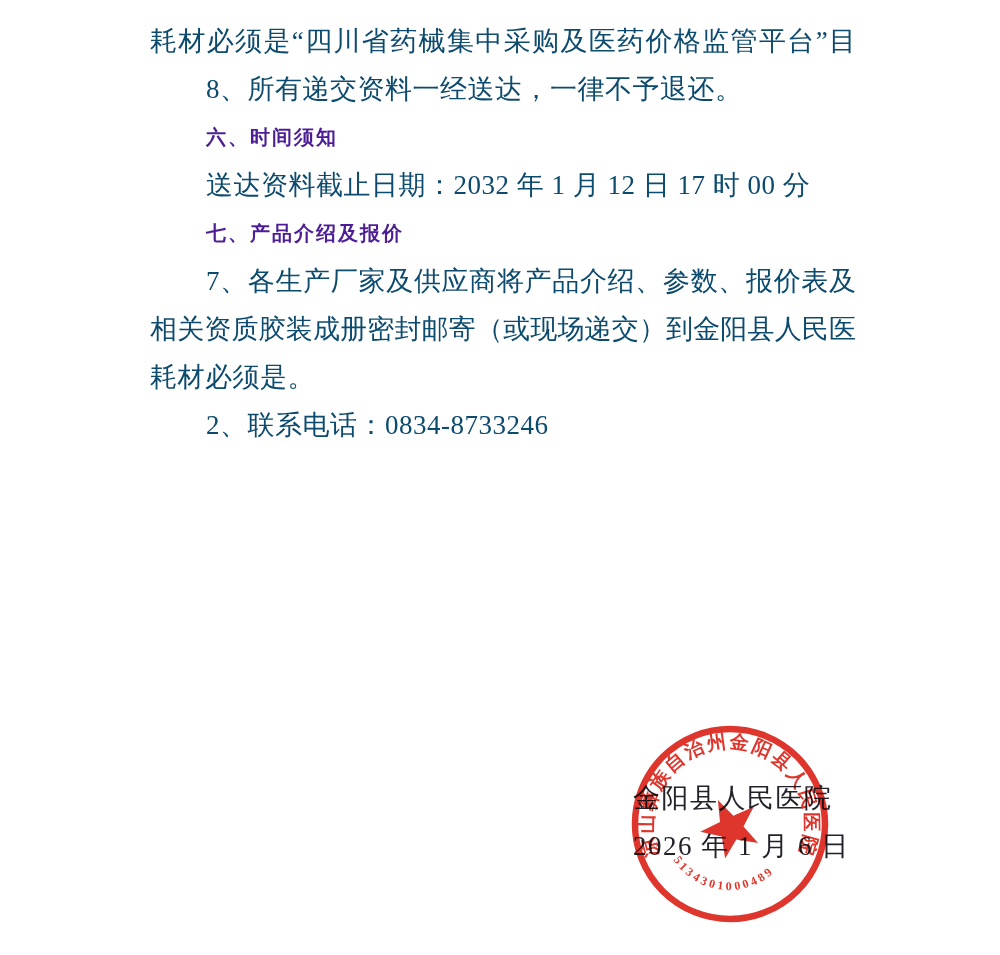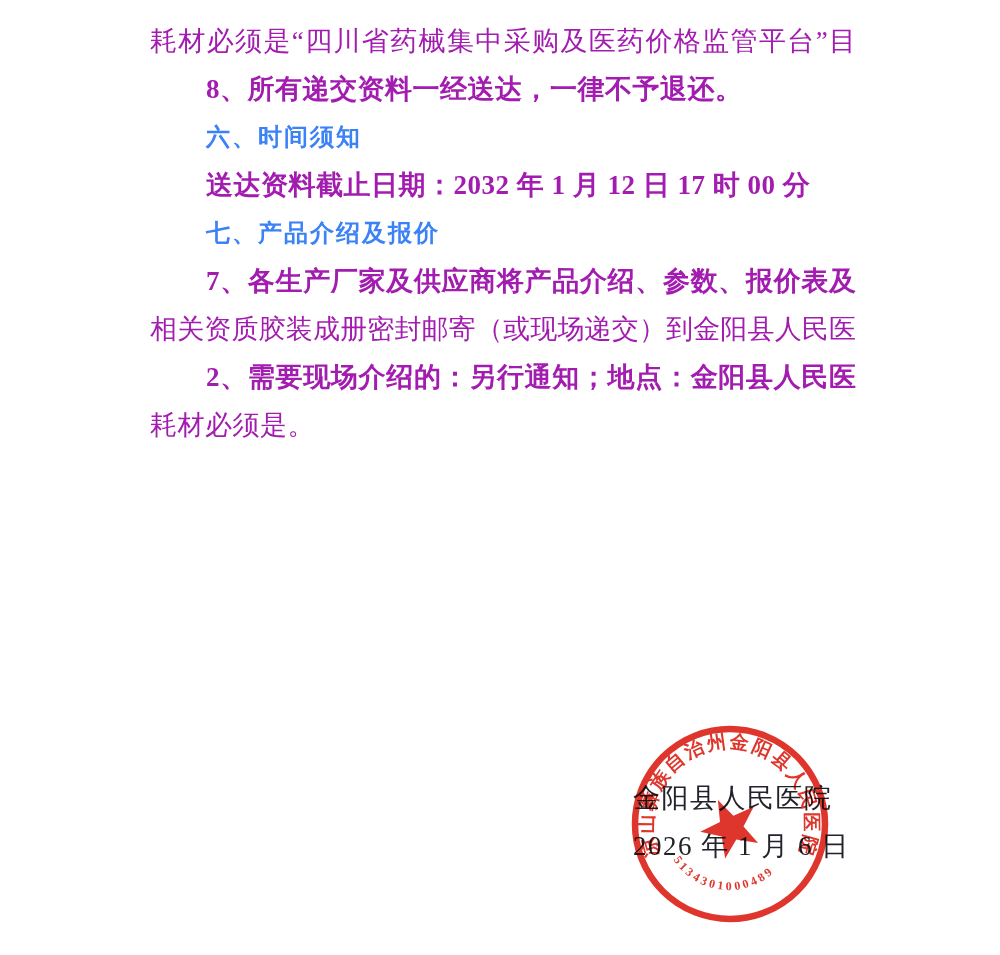--- a/index.html
+++ b/index.html
@@ -17,36 +17,36 @@
     left: 150px;
     top: 17px;
     width: 706px;
   }
   .doc-line {
     height: 48px;
     line-height: 48px;
     font-size: 27px;
     letter-spacing: 0.5px;
     white-space: nowrap;
-    color: #a21caf;
+    color: #0c4a6e;
   }
-  .doc-line.indent { padding-left: 56px; font-weight: bold; }
+  .doc-line.indent { padding-left: 56px; }
   .doc-line.justify {
     white-space: normal;
     text-align: justify;
     text-align-last: justify;
     text-justify: inter-character;
     letter-spacing: 0;
   }
   .doc-line.heading {
     font-family: "Liberation Sans", "DejaVu Sans", sans-serif;
     font-weight: bold;
-    font-size: 24px;
+    font-size: 20px;
     letter-spacing: 2px;
-    color: #3b82f6;
+    color: #4c1d95;
   }
   .signature {
     position: absolute;
     left: 633px;
     top: 0;
     width: 320px;
   }
   .sig-line {
     position: absolute;
     left: 0;
@@ -78,22 +78,22 @@
 <div class="screen">
 
   <div class="doc-body">
       <div class="doc-line justify">耗材必须是“四川省药械集中采购及医药价格监管平台”目</div>
       <div class="doc-line indent">8、所有递交资料一经送达，一律不予退还。</div>
       <div class="doc-line heading indent">六、时间须知</div>
       <div class="doc-line indent">送达资料截止日期：2032 年 1 月 12 日 17 时 00 分</div>
       <div class="doc-line heading indent">七、产品介绍及报价</div>
       <div class="doc-line indent justify">7、各生产厂家及供应商将产品介绍、参数、报价表及</div>
       <div class="doc-line justify">相关资质胶装成册密封邮寄（或现场递交）到金阳县人民医</div>
-      <div class="doc-line indent justify">2、需要现场介绍的：另行通知；地点：金阳县人民医</div>
       <div class="doc-line">耗材必须是。</div>
+      <div class="doc-line indent">2、联系电话：0834-8733246</div>
     </div>
 
   <div class="signature">
     <div class="sig-line sig-name">金阳县人民医院</div>
     <div class="sig-line sig-date">2026 年 1 月 6 日</div>
   </div>
 
   <svg class="seal" viewBox="0 0 212 212" xmlns="http://www.w3.org/2000/svg">
     <defs>
       <path id="arcTop" d="M 36.1 138.1 A 76 76 0 1 1 173.9 138.1" fill="none"></path>

